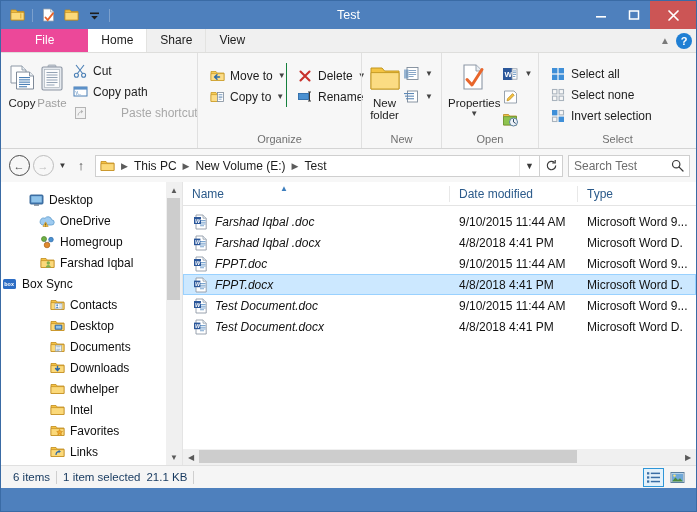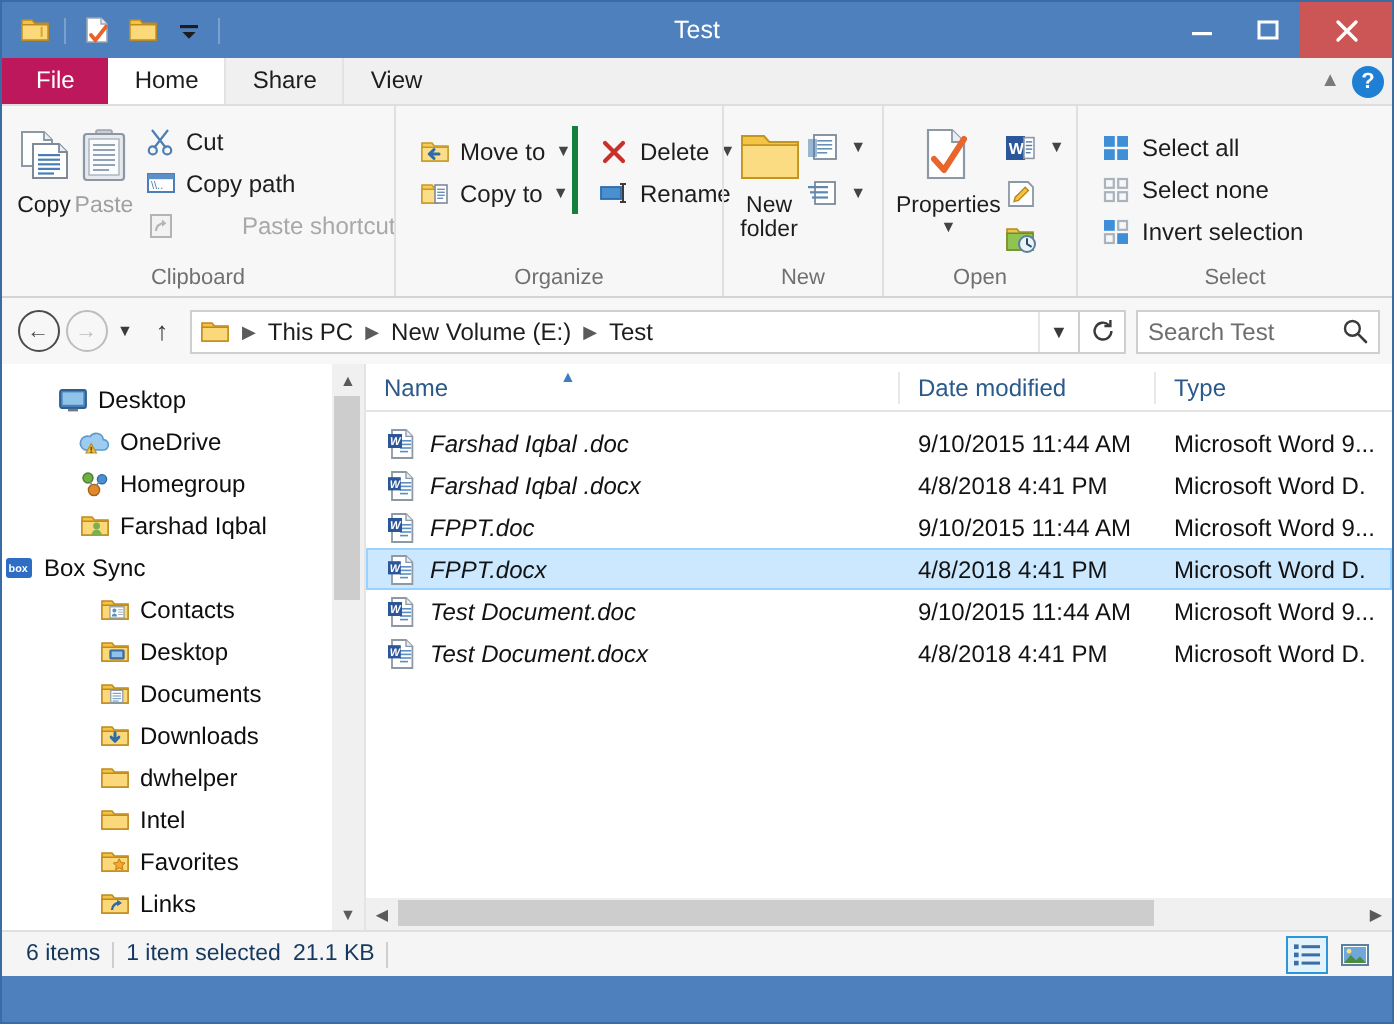--- a/index.html
+++ b/index.html
@@ -38,21 +38,21 @@
   .tabstrip{
     height:23px;background:#f0f0f0;display:flex;align-items:flex-end;
     position:relative;border-bottom:1px solid #dededc;
   }
   .tabstrip:before{content:"";position:absolute;left:0;right:0;top:0;height:23px;background:#ffffff;}
   .tab{
     position:relative;z-index:2;height:23px;line-height:23px;
     padding:0 13px;font-size:12px;color:#1d1d1d;cursor:default;
     box-sizing:border-box;
   }
-  .tab.file{background:#be185d;color:#fff;padding:0 17px;font-size:12px;}
+  .tab.file{background:#ec4899;color:#fff;padding:0 34px;font-size:12px;}
   .tab.active{background:#ffffff;}
   .tab.inactive{background:#f0f0f0;border-left:1px solid #e3e3e1;}
   .tabstrip .tabfill{flex:1;background:#f0f0f0;height:23px;position:relative;z-index:2;}
   .tabright{position:absolute;right:4px;top:0;height:23px;display:flex;align-items:center;gap:6px;z-index:3;}
   .chev-up{color:#7a7a7a;font-size:10px;}
   .helpbtn{width:16px;height:16px;border-radius:50%;background:#1f7fd4;color:#fff;
     font-size:11px;font-weight:bold;display:flex;align-items:center;justify-content:center;}
 
   
   .ribbon{
@@ -284,21 +284,20 @@
               <svg width="13" height="14" viewBox="0 0 13 14">
                 <rect x="1.5" y="1.5" width="10" height="11" fill="#f2f2f2" stroke="#b4b4b4" stroke-width="1"></rect>
                 <path d="M4 9.5c0-2.5 2-4 4.5-4" fill="none" stroke="#b4b4b4" stroke-width="1"></path>
                 <path d="M7 3.8l2.2 1.8L7 7.4z" fill="#b4b4b4"></path>
               </svg>
             </div>
             <div class="lbl">Paste shortcut</div>
           </div>
         </div>
       </div>
-      <div class="rgroup-label">Clipboard</div>
     </div>
 
     <div class="rgroup" style="width:164px">
       <div class="rgroup-body" style="padding-top:10px">
         <div class="smallcol" style="width:82px">
           <div class="smallbtn">
             <div class="ico">
               <svg width="15" height="14" viewBox="0 0 15 14">
                 <path d="M1 2.5h5l1.2 1.5H14V11.5H1z" fill="#f7cc55" stroke="#c79a26" stroke-width=".8"></path>
                 <path d="M1 4.6h13v6.9H1z" fill="#fcdd88" stroke="#c79a26" stroke-width=".7"></path>
@@ -319,21 +318,21 @@
                     <rect x="8.6" y="5.8" width="3.8" height=".7"></rect>
                     <rect x="8.6" y="7.3" width="3.8" height=".7"></rect>
                     <rect x="8.6" y="8.8" width="3" height=".7"></rect>
                   </g>
               </svg>
             </div>
             <div class="lbl">Copy to</div>
             <div class="caret">▼</div>
           </div>
         </div>
-        <div class="smallcol" style="border-left:3px solid #15803d;padding-left:5px">
+        <div class="smallcol" style="border-left:1px solid #15803d;padding-left:5px">
           <div class="smallbtn">
             <div class="ico">
               <svg width="14" height="14" viewBox="0 0 14 14">
                 <path d="M2.5 2.5l9 9M11.5 2.5l-9 9" stroke="#c8312b" stroke-width="2.1" stroke-linecap="round"></path>
               </svg>
             </div>
             <div class="lbl">Delete</div>
             <div class="caret">▼</div>
           </div>
           <div class="smallbtn">

